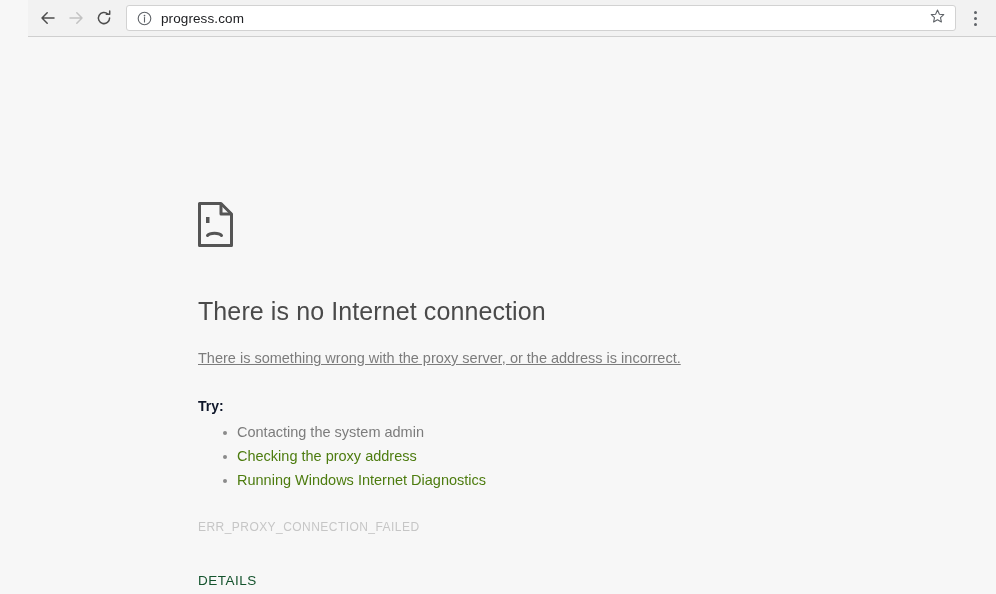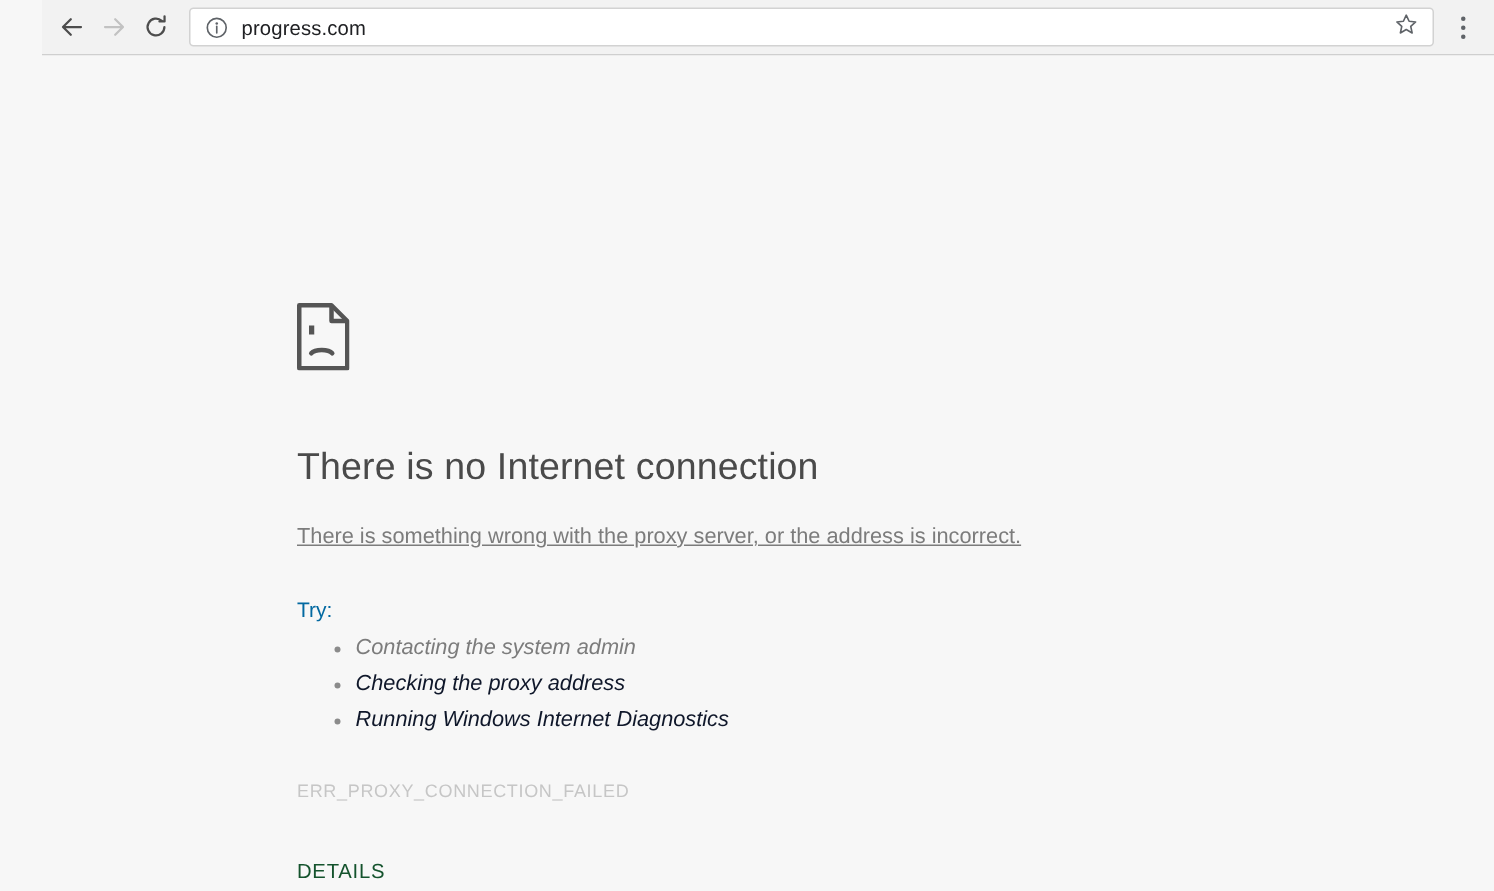--- a/index.html
+++ b/index.html
@@ -135,48 +135,48 @@
   }
   .subtext {
     font-size: 14.5px;
     color: #7c7c7c;
     margin: 0 0 28px 0;
     line-height: 1.5;
     text-decoration: underline;
   }
   .try-label {
     font-size: 14px;
-    color: #0369a1;
+    color: #0f172a;
     margin: 0 0 6px 0;
+    font-weight: bold;
   }
   .try-list {
     list-style: none;
     margin: 0 0 28px 0;
     padding: 0;
   }
   .try-list li {
     position: relative;
     font-size: 14.5px;
     line-height: 24px;
     padding-left: 39px;
     color: #7c7c7c;
-    font-style: italic;
   }
   .try-list li::before {
     content: "";
     position: absolute;
     left: 25px;
     top: 11px;
     width: 4px;
     height: 4px;
     border-radius: 50%;
     background: #8b8b8b;
   }
   .try-list a {
-    color: #0f172a;
+    color: #4d7c0f;
     text-decoration: none;
     cursor: pointer;
   }
   .error-code {
     font-size: 12px;
     color: #c6c6c6;
     letter-spacing: 0.45px;
     margin: 0;
   }
   .details-btn {

